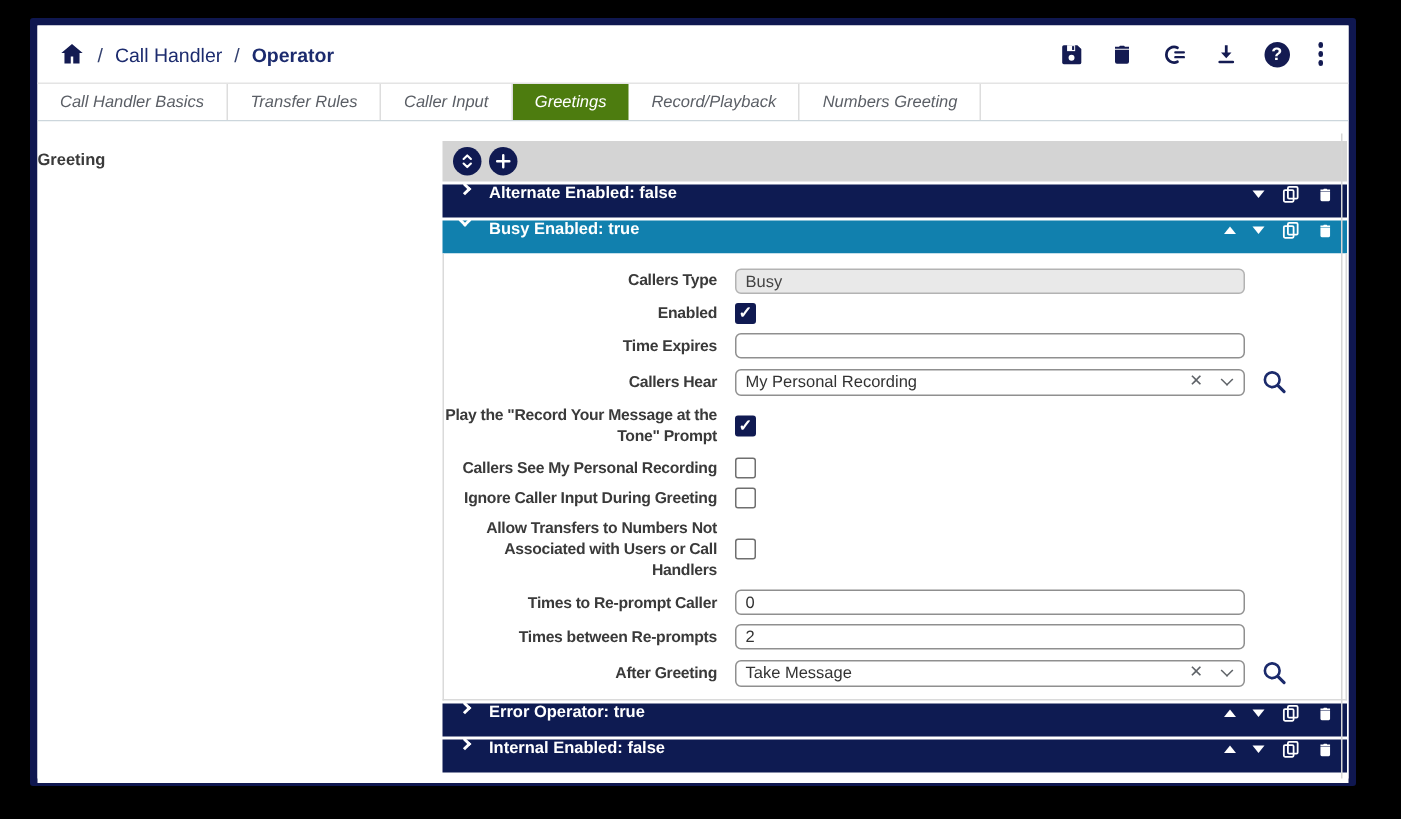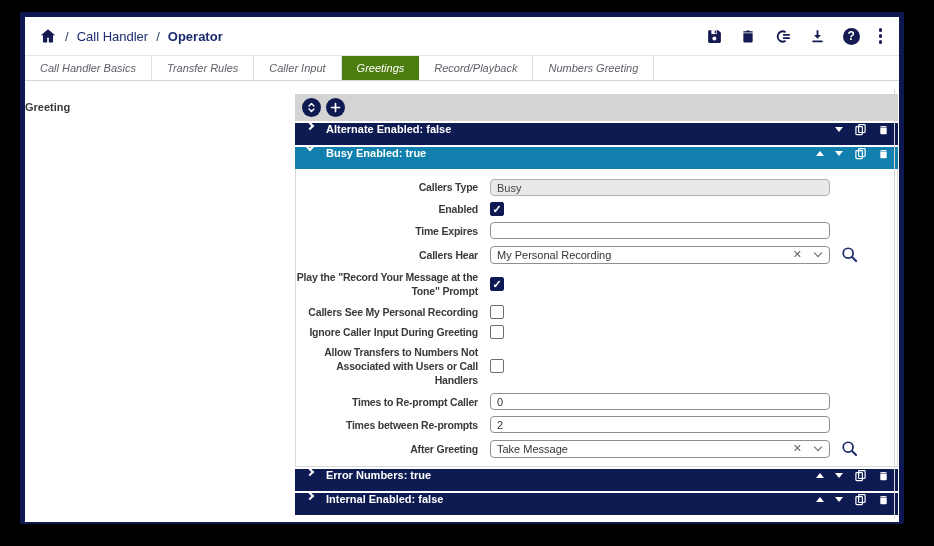--- a/index.html
+++ b/index.html
@@ -297,21 +297,21 @@
                   <path d="M15.2 15.2 20.3 20.3" stroke="#1b2a6b" stroke-width="2.6" stroke-linecap="round"></path>
                 </svg>
               </span>
           </div>
         </div>
 
       </div>
 
       <div class="panel-header" data-expanded="false">
         <span class="chev"></span>
-        <span>Error Numbers: true</span>
+        <span>Error Operator: true</span>
         <span class="ph-icons">
           <span class="caret-up"></span>
           <span class="caret-down"></span>
           <span style="display:flex;">
               <svg width="13" height="13" viewBox="0 0 24 24">
                 <rect x="8.5" y="3" width="12" height="14.5" rx="1.5" fill="none" stroke="#fff" stroke-width="2.2"></rect>
                 <rect x="3.5" y="6.8" width="12" height="14.5" rx="1.5" fill="none" stroke="#fff" stroke-width="2.2"></rect>
               </svg>
             </span>
           <span style="display:flex;">

